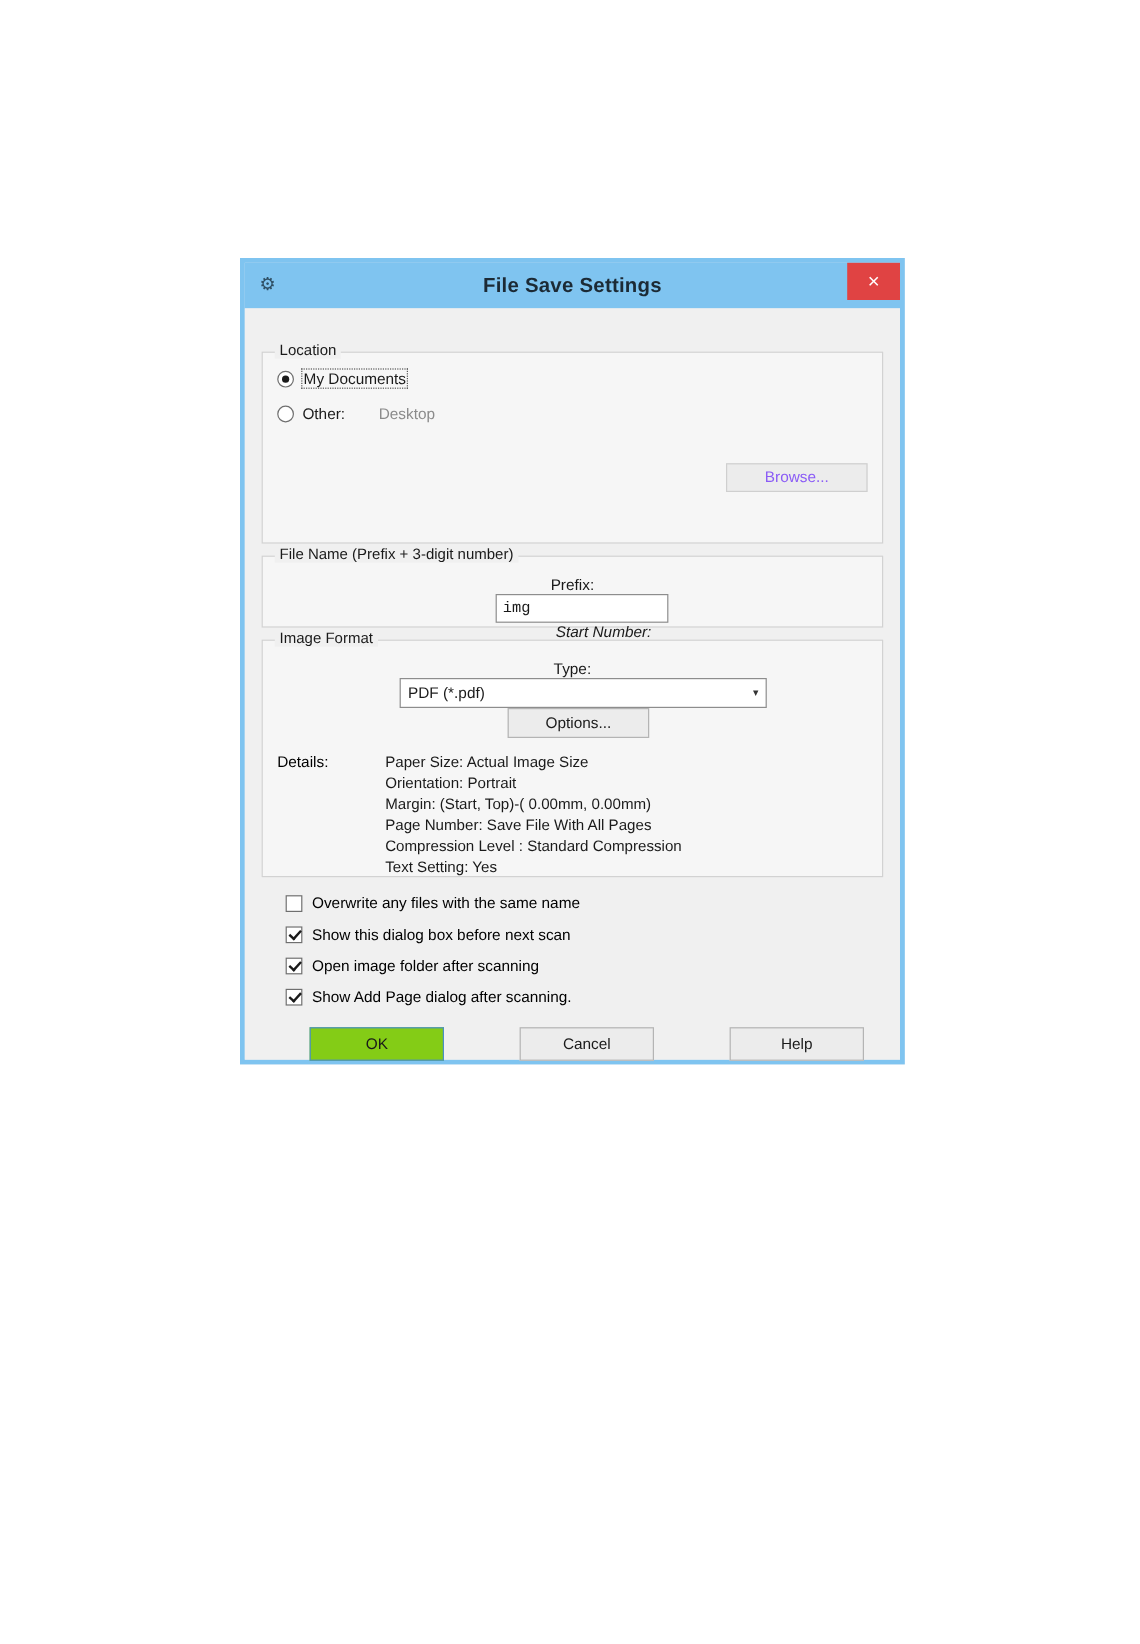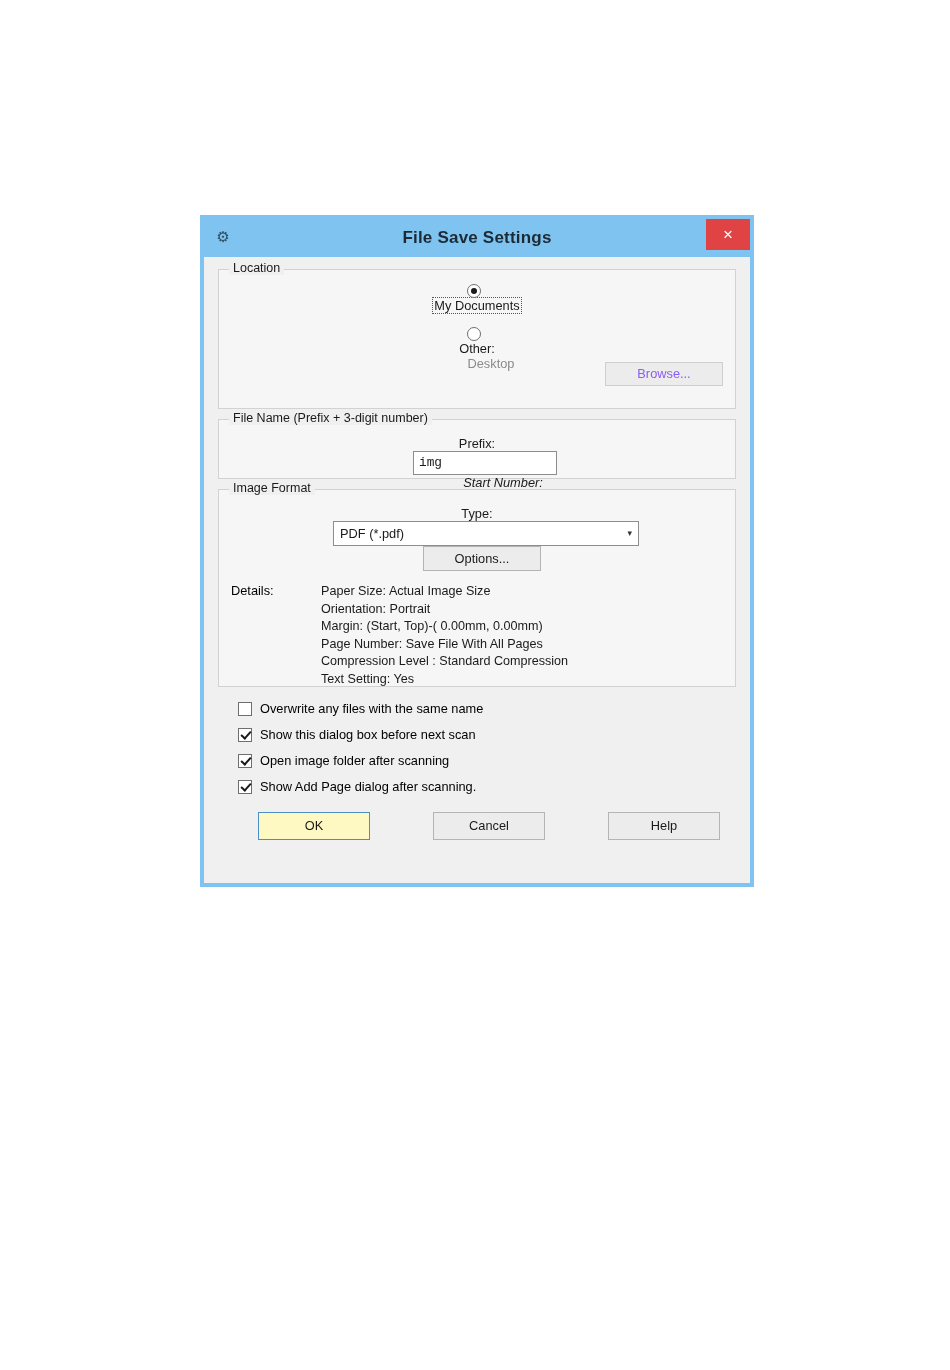--- a/index.html
+++ b/index.html
@@ -101,21 +101,20 @@
   .group-inner {
     padding: 14px 12px 10px 12px;
   }
 
   
   .radio-row {
     display: flex;
     align-items: center;
     margin-bottom: 14px;
     position: relative;
-    flex-direction: column;
   }
   .radio-row:last-child { margin-bottom: 2px; }
   .radio {
     width: 14px;
     height: 14px;
     border: 1px solid #6f6f6f;
     border-radius: 50%;
     background: #ffffff;
     box-sizing: border-box;
     margin-right: 7px;
@@ -291,37 +290,37 @@
     margin: 18px 16px 0 40px;
   }
   .foot-btn {
     width: 112px;
     height: 28px;
     line-height: 26px;
     background: #ececec;
   }
   .foot-btn.default {
     border: 1px solid #4a90c4;
-    background: #fef9c3;
+    background: #84cc16;
   }
 </style>
 </head>
 <body>
 
 <div class="dialog">
 
   <div class="titlebar">
     <span class="app-icon">⚙</span>
     <span class="title-text">File Save Settings</span>
     <div class="close-btn">×</div>
   </div>
 
   <div class="dialog-body">
 
-    <div class="group" style="height:140px;">
+    <div class="group" style="height:160px;margin-top:24px;">
       <span class="group-title">Location</span>
       <div class="group-inner">
 
         <div class="radio-row">
           <span class="radio checked"></span>
           <span class="radio-label focused">My Documents</span>
         </div>
 
 
         <div class="radio-row">

